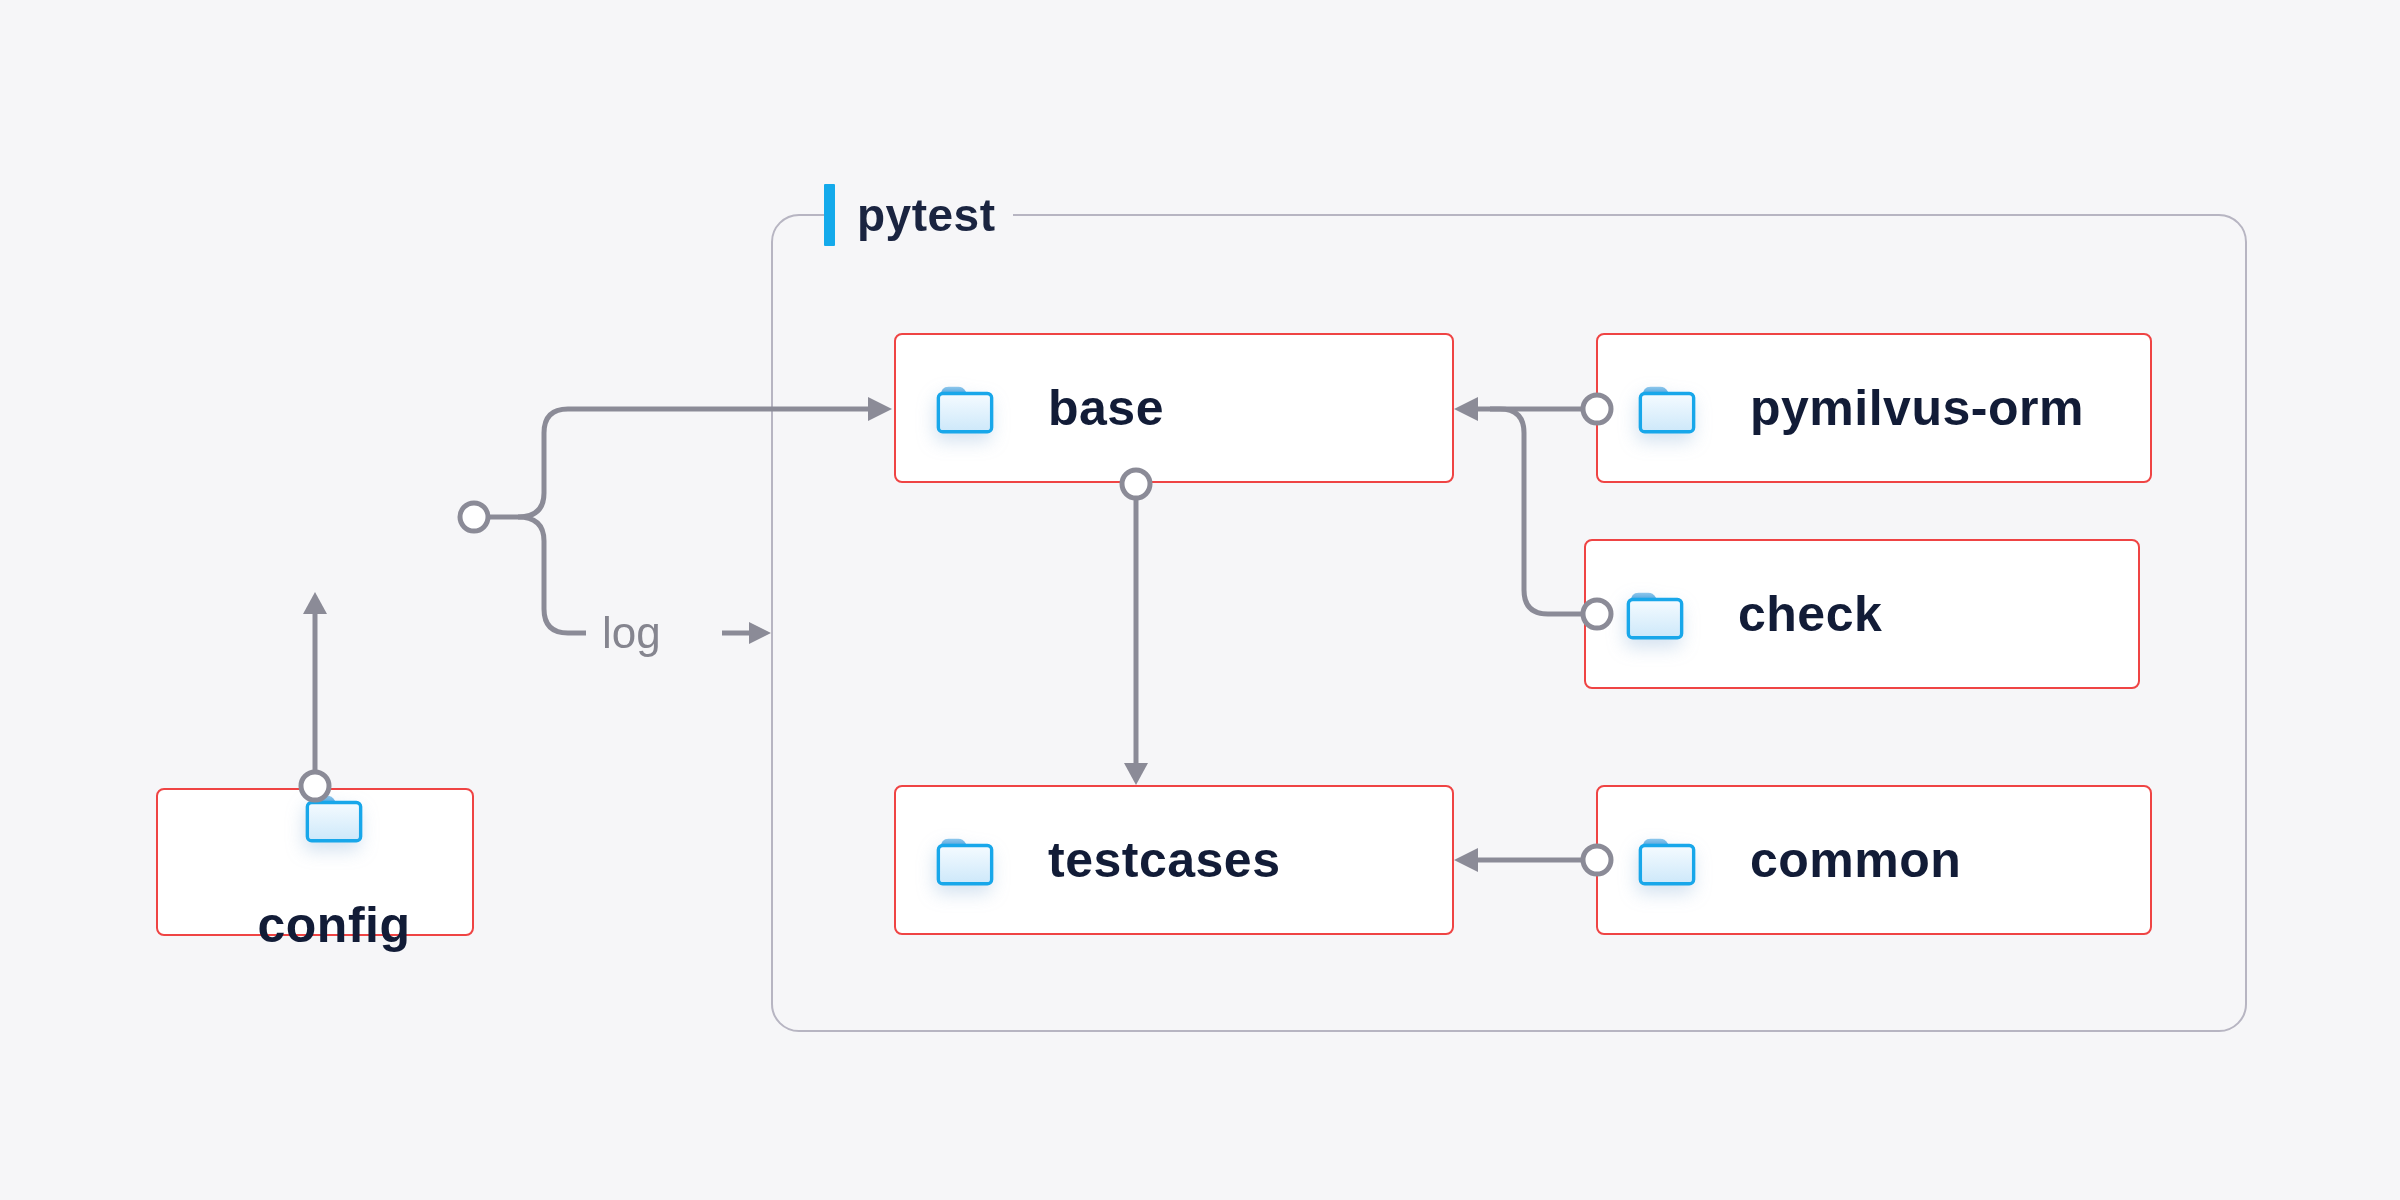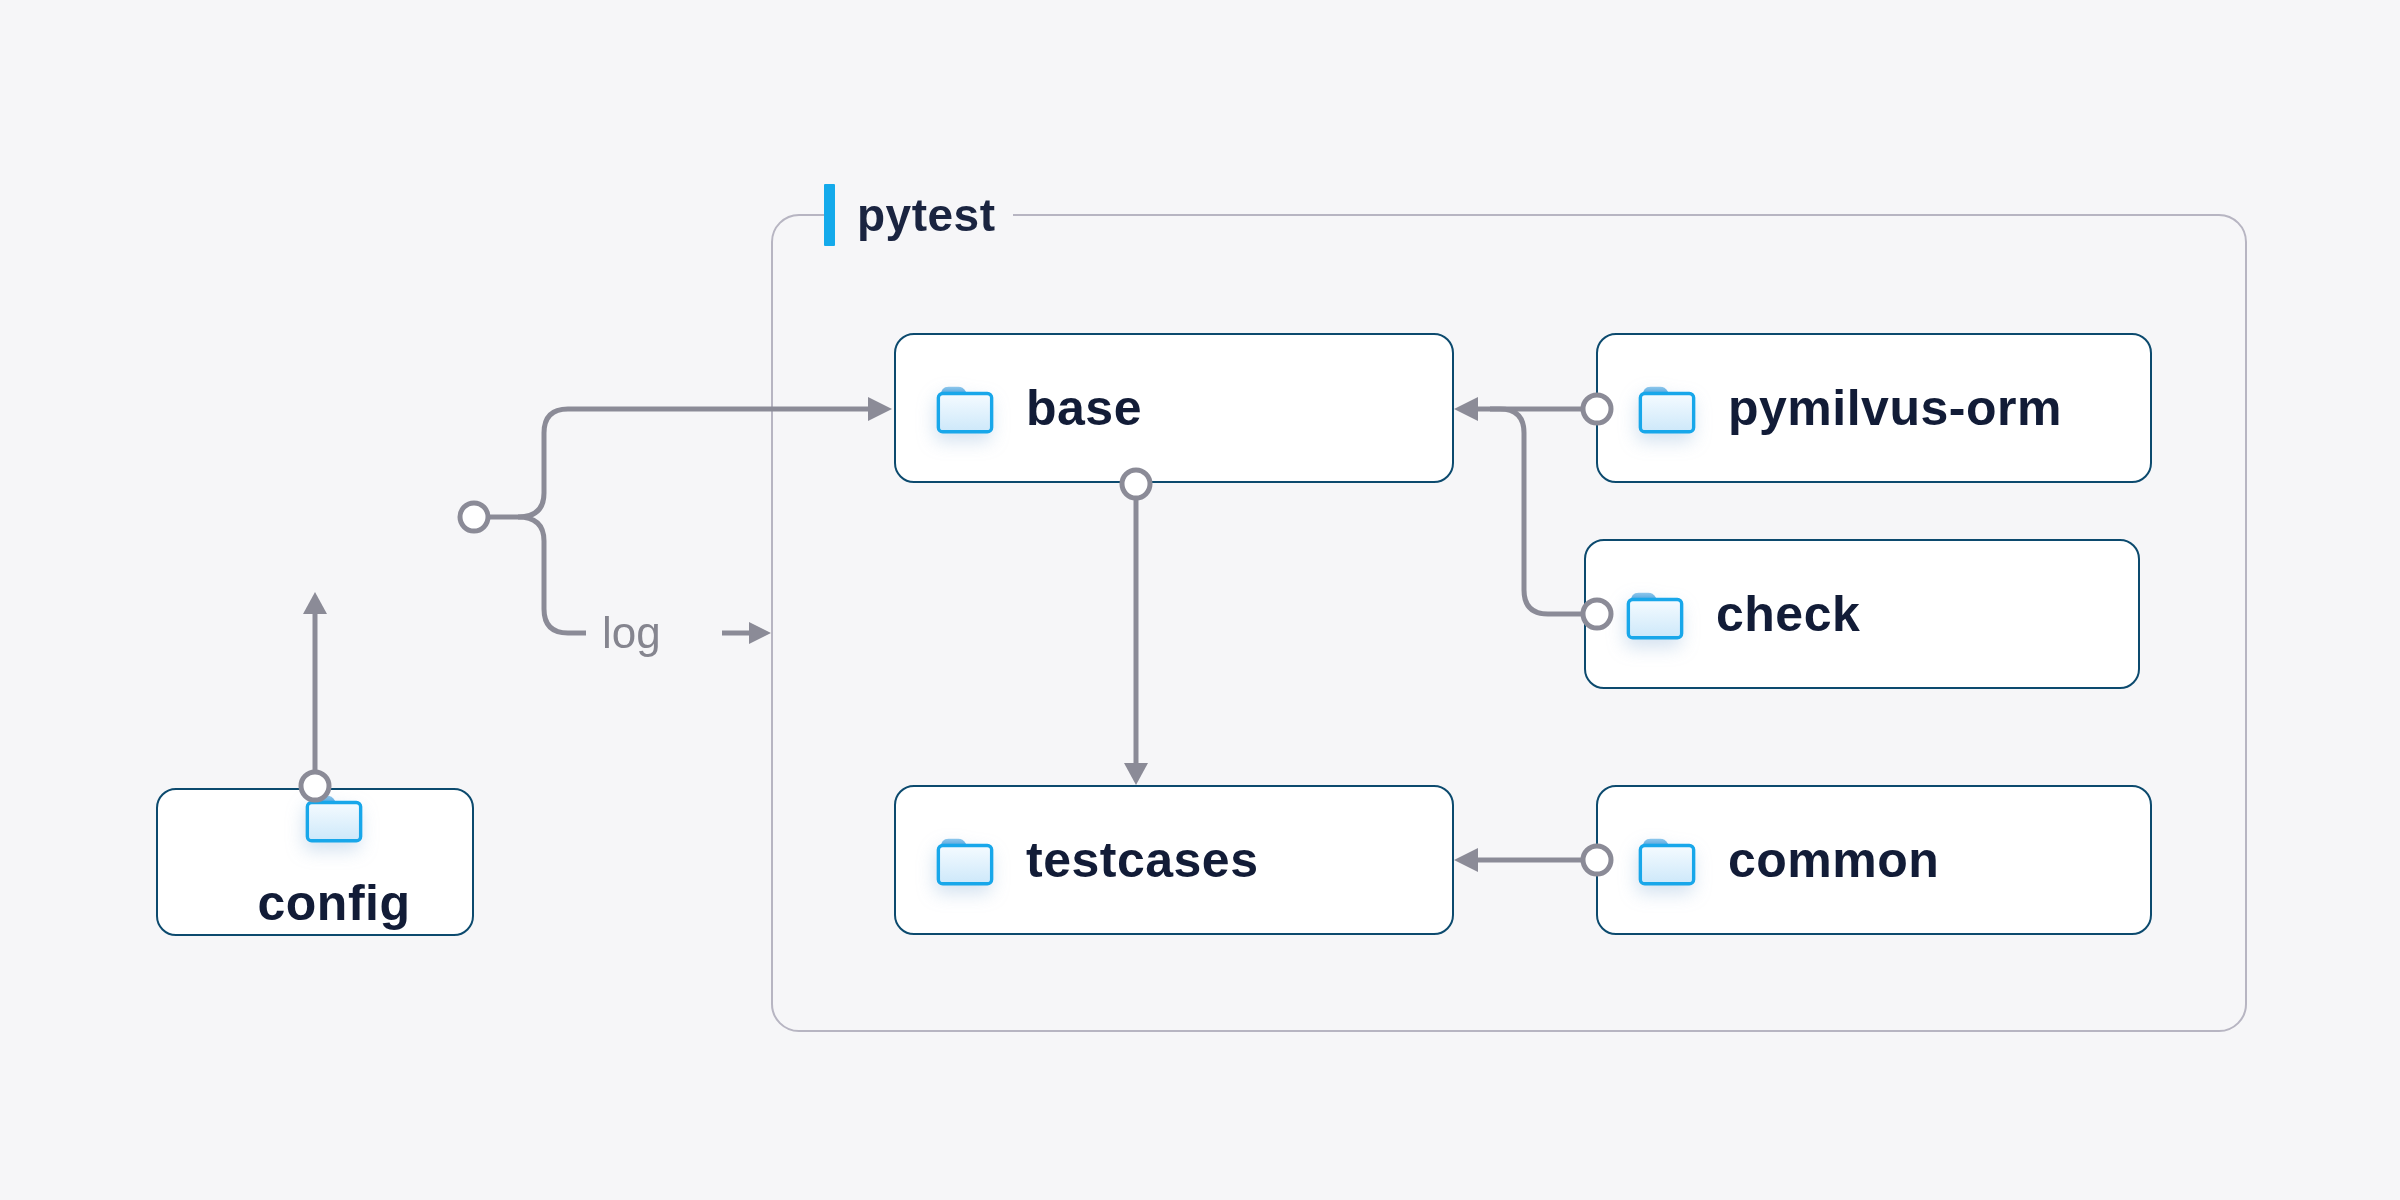--- a/index.html
+++ b/index.html
@@ -23,22 +23,22 @@
   .group-label .accent-bar {
     width:11px; height:62px; background:#14aaeb; border-radius:1px;
   }
   .group-label .group-title {
     font-size:46px; font-weight:700; color:#1a2440; letter-spacing:0.5px;
     line-height:62px; white-space:nowrap;
   }
   
   .node {
     position:absolute; background:#ffffff;
-    border:2px solid #0c4a6e; border-radius:20px;
-    display:flex; align-items:center; gap:30px;
+    border:2px solid #ef4444; border-radius:8px;
+    display:flex; align-items:center; gap:52px;
     padding-left:38px; box-sizing:border-box;
     z-index:2;
   }
   .node .node-label {
     font-size:50px; font-weight:700; color:#121c37; letter-spacing:0.5px;
     white-space:nowrap;
   }
   .folder-icon { flex:0 0 auto; filter: drop-shadow(-2px 8px 9px rgba(100,150,200,0.28)); }
   .n-utils     { left:156px;  top:443px; width:318px; height:148px; }
   .n-config    { left:156px;  top:788px; width:318px; height:148px;flex-direction:column; }

